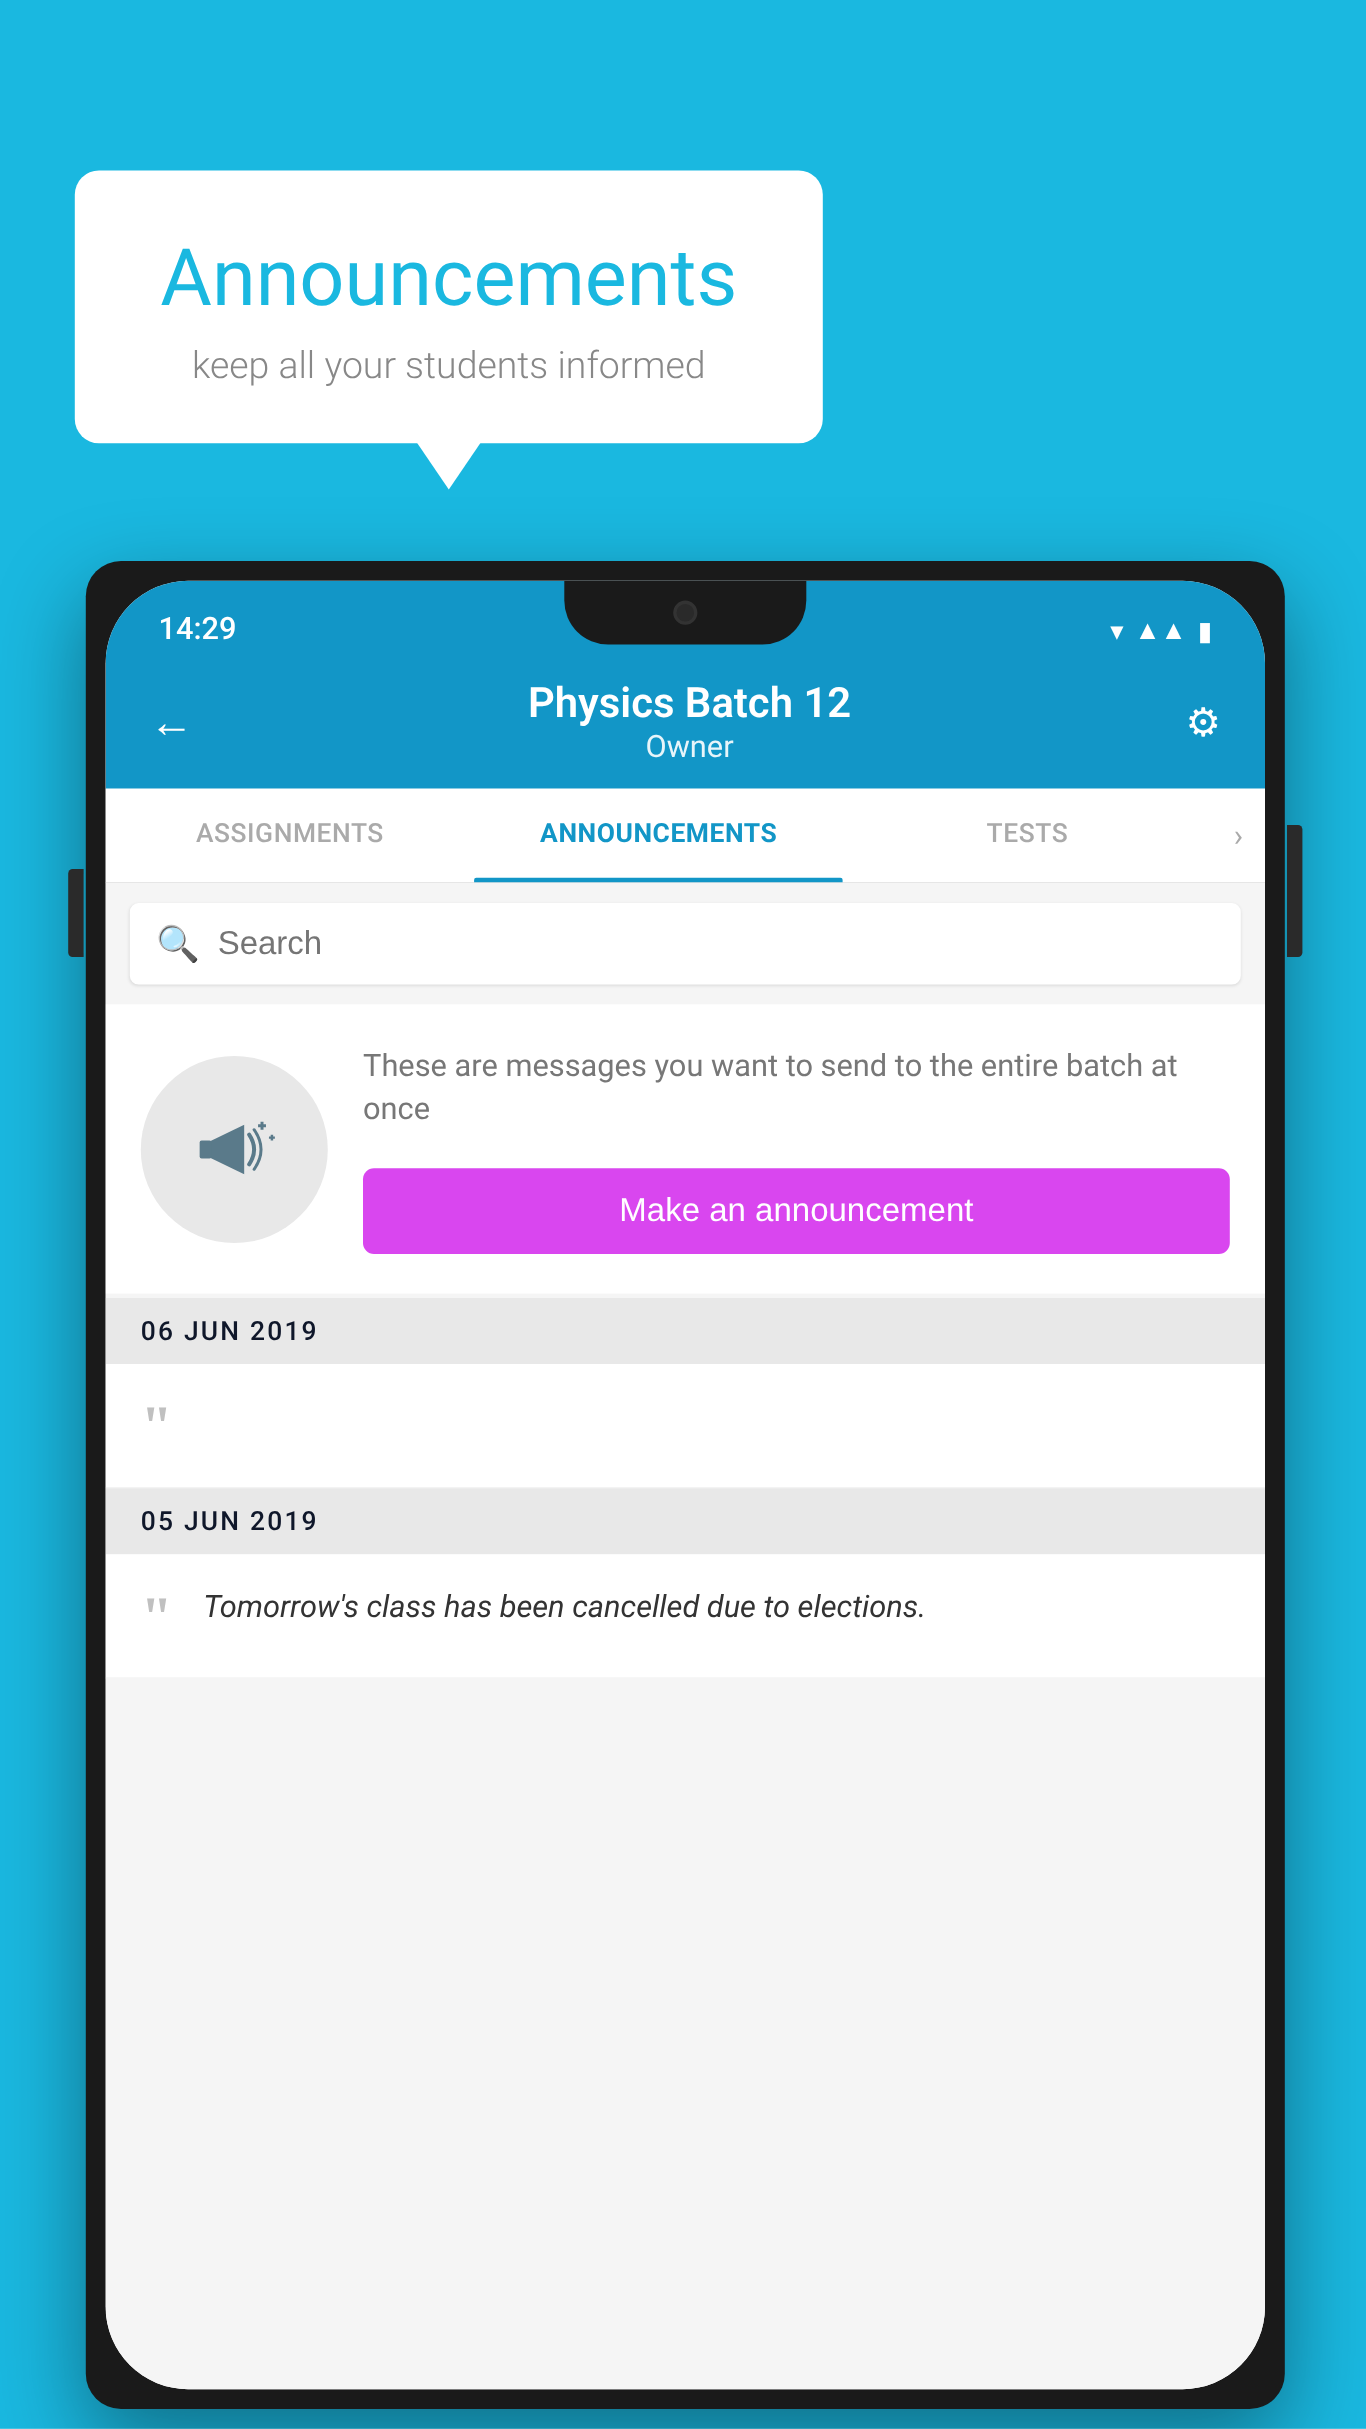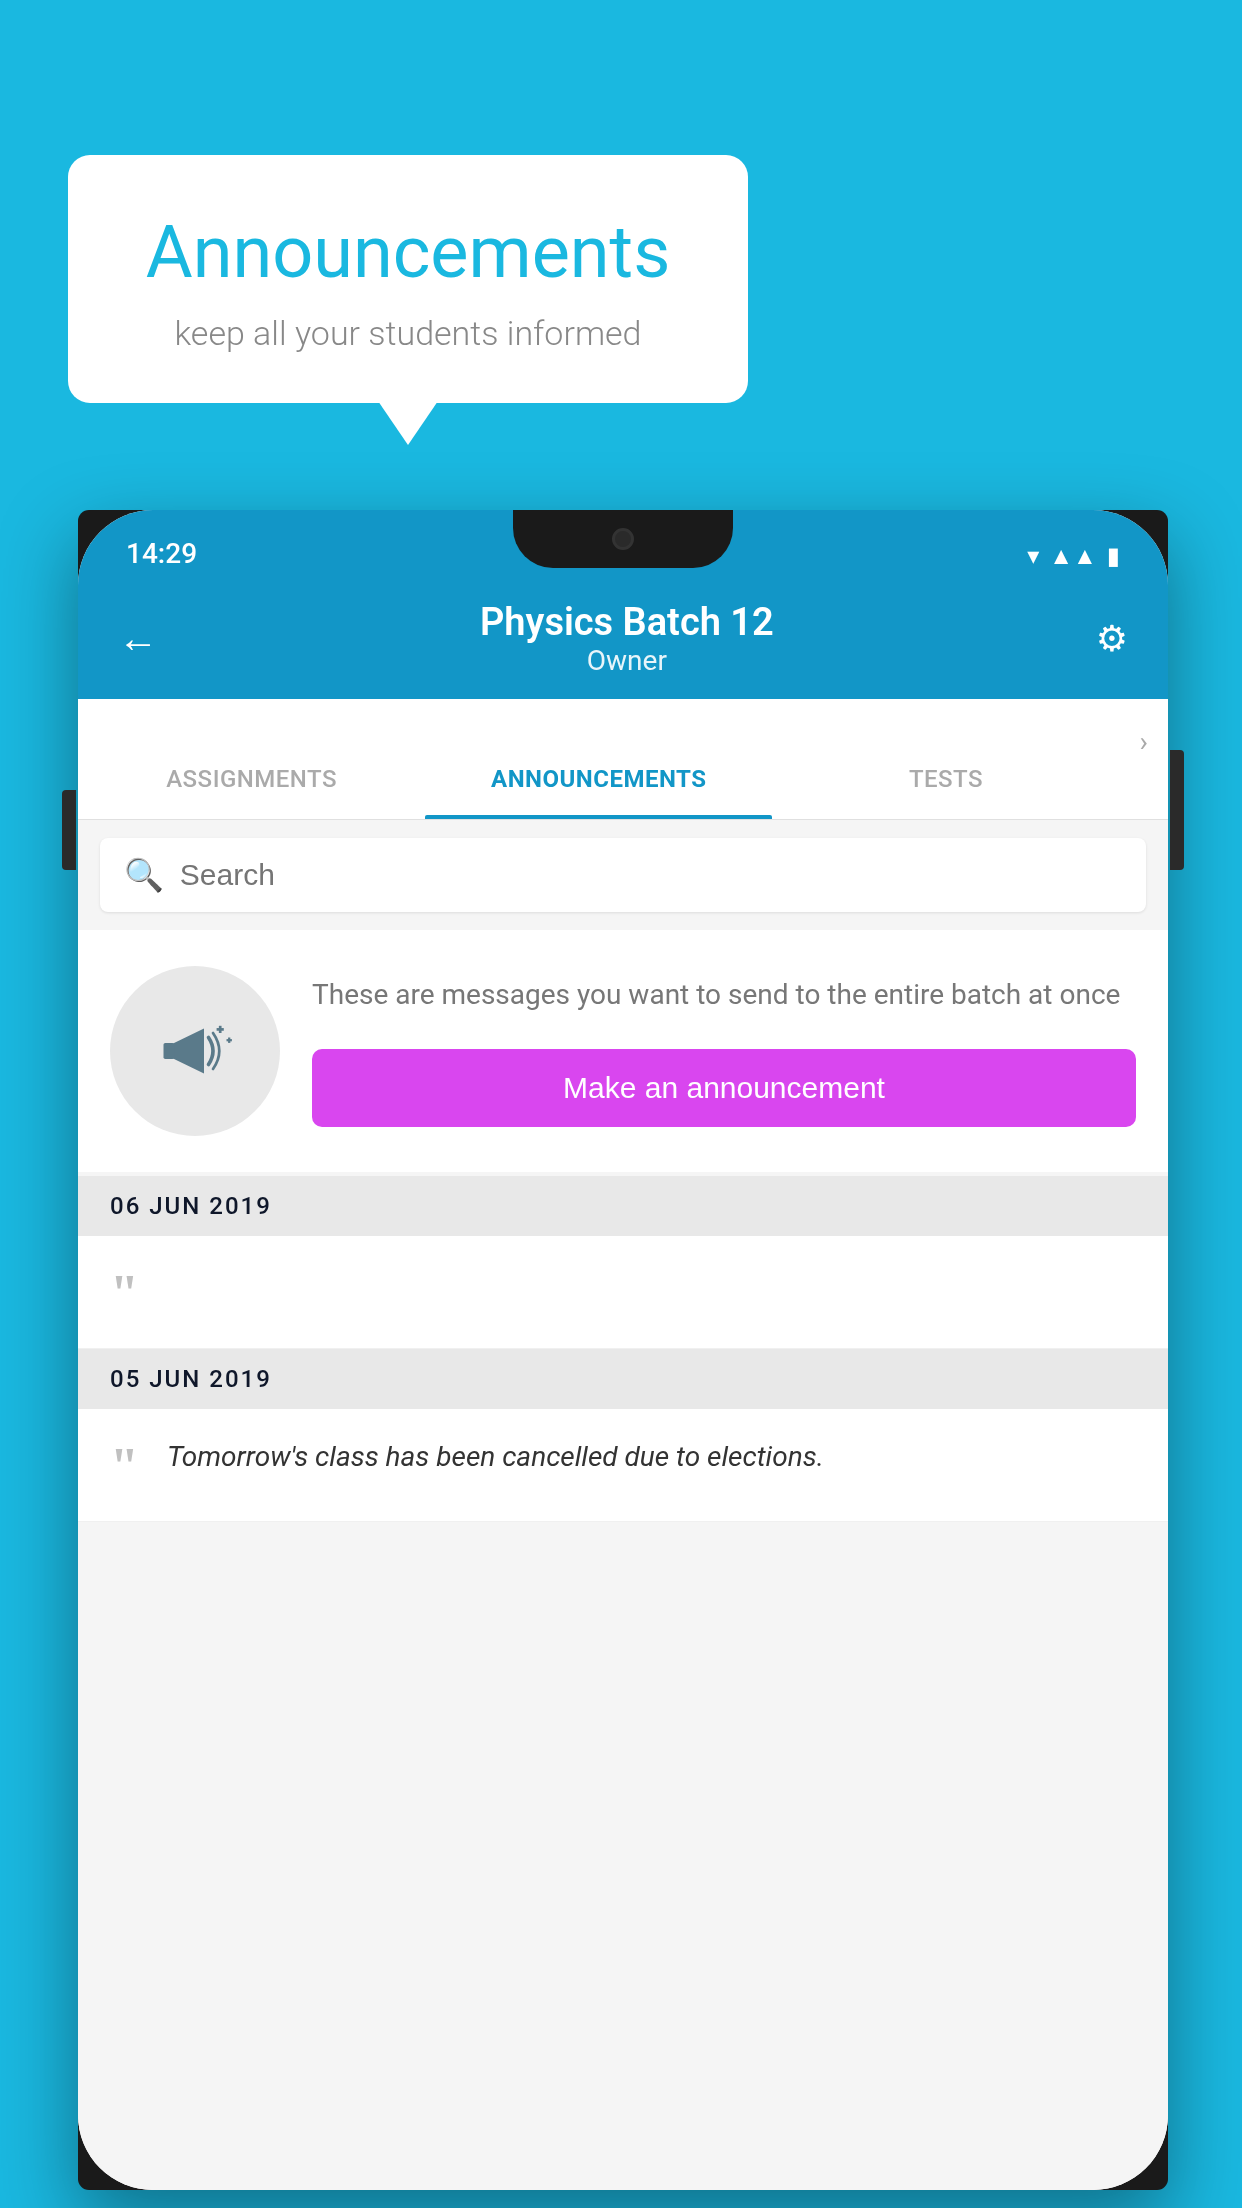--- a/index.html
+++ b/index.html
@@ -61,23 +61,24 @@
       top: 510px;
       left: 78px;
       width: 1090px;
       height: 1680px;
     }
 
     .phone-outer {
       width: 100%;
       height: 100%;
       background: #1a1a1a;
-      border-radius: 11px;
+      border-radius: 32px;
       position: relative;
       box-shadow: 0 30px 80px rgba(0,0,0,0.4);
+      padding: 18px;
     }
 
     
     .phone-outer::before {
       content: '';
       position: absolute;
       left: -16px;
       top: 280px;
       width: 14px;
       height: 80px;
@@ -203,21 +204,20 @@
     .tab-item {
       flex: 1;
       text-align: center;
       padding: 26px 10px;
       font-size: 24px;
       font-weight: 500;
       color: #aaa;
       letter-spacing: 0.5px;
       position: relative;
       cursor: pointer;
-      margin-top: 40px;
     }
 
     .tab-item.active {
       color: #1296c7;
       font-weight: 700;
     }
 
     .tab-item.active::after {
       content: '';
       position: absolute;

